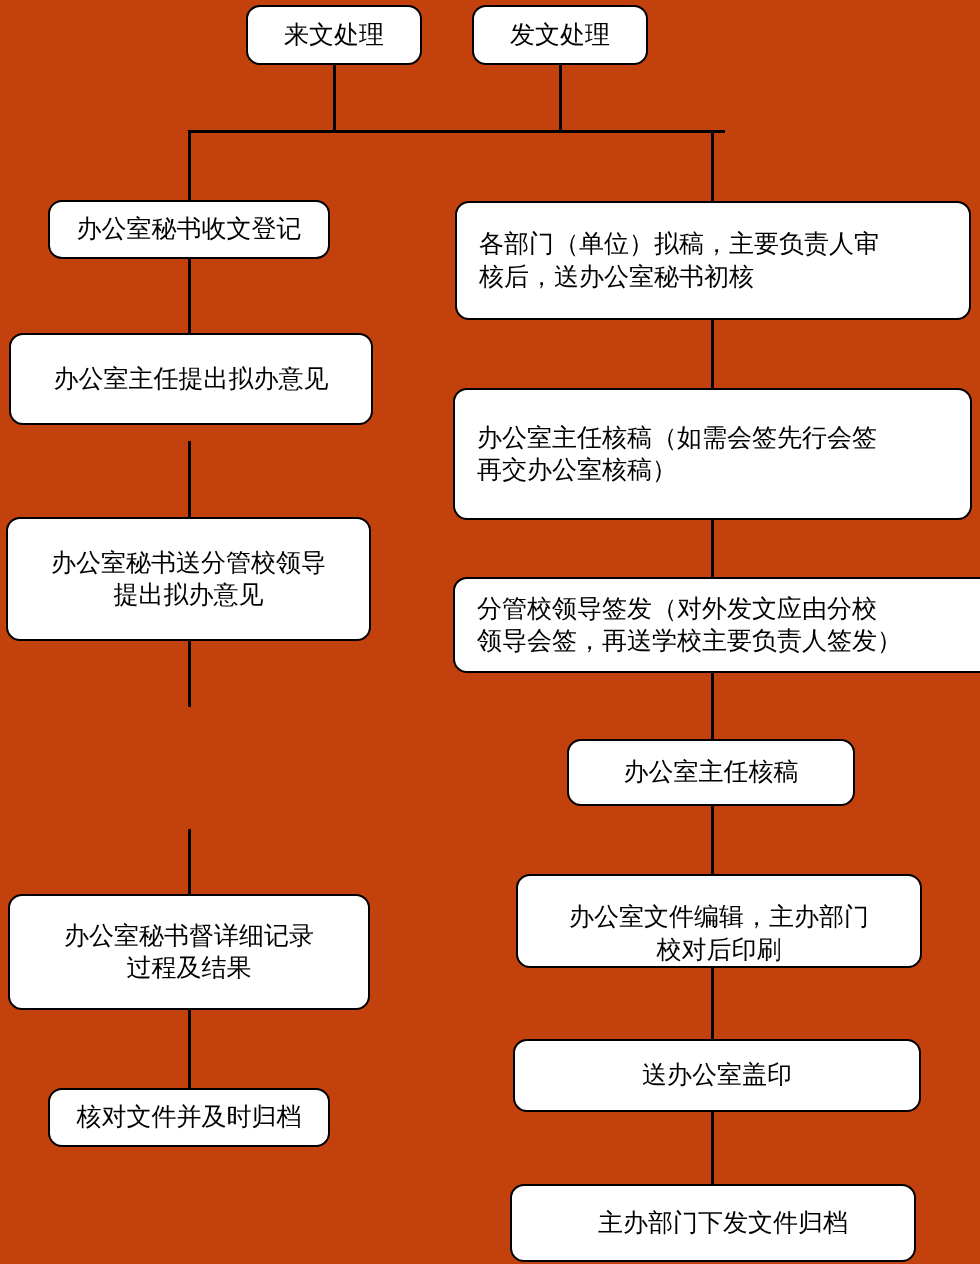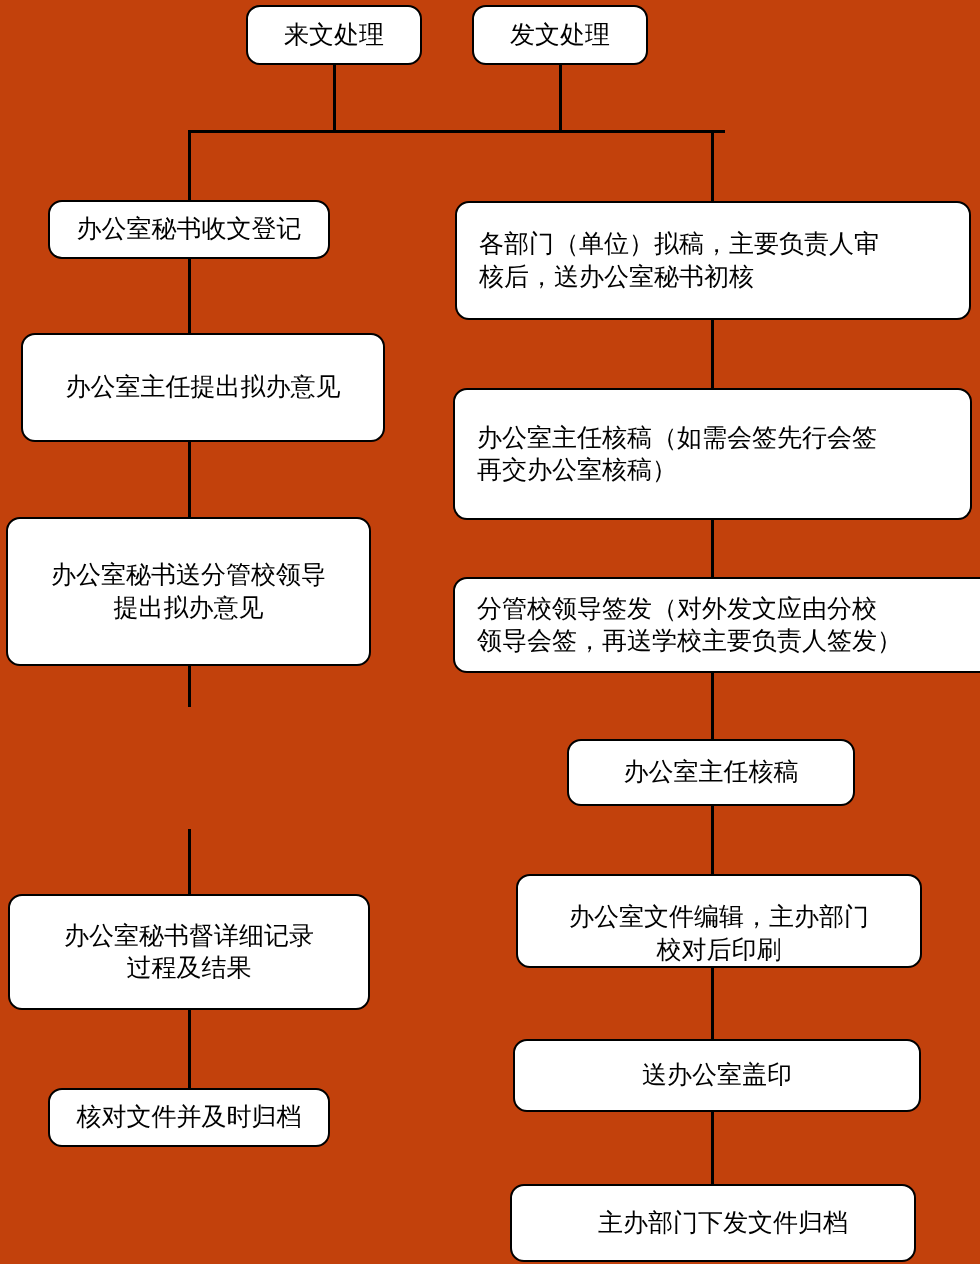--- a/index.html
+++ b/index.html
@@ -82,25 +82,25 @@
   </div>
 
   <div class="node" style="left:472px; top:5px; width:176px; height:60px;">
     <span class="txt">发文处理</span>
   </div>
 
   <div class="node" style="left:48px; top:200px; width:282px; height:59px;">
     <span class="txt">办公室秘书收文登记</span>
   </div>
 
-  <div class="node" style="left:21px; top:333px; width:364px; height:109px;">
+  <div class="node" style="left:9px; top:333px; width:364px; height:92px;">
     <span class="txt">办公室主任提出拟办意见</span>
   </div>
 
-  <div class="node" style="left:6px; top:517px; width:365px; height:149px;">
+  <div class="node" style="left:6px; top:517px; width:365px; height:124px;">
     <span class="txt">办公室秘书送分管校领导
 提出拟办意见</span>
   </div>
 
 
   <div class="node" style="left:8px; top:894px; width:362px; height:116px;">
     <span class="txt">办公室秘书督详细记录
 过程及结果</span>
   </div>
 

